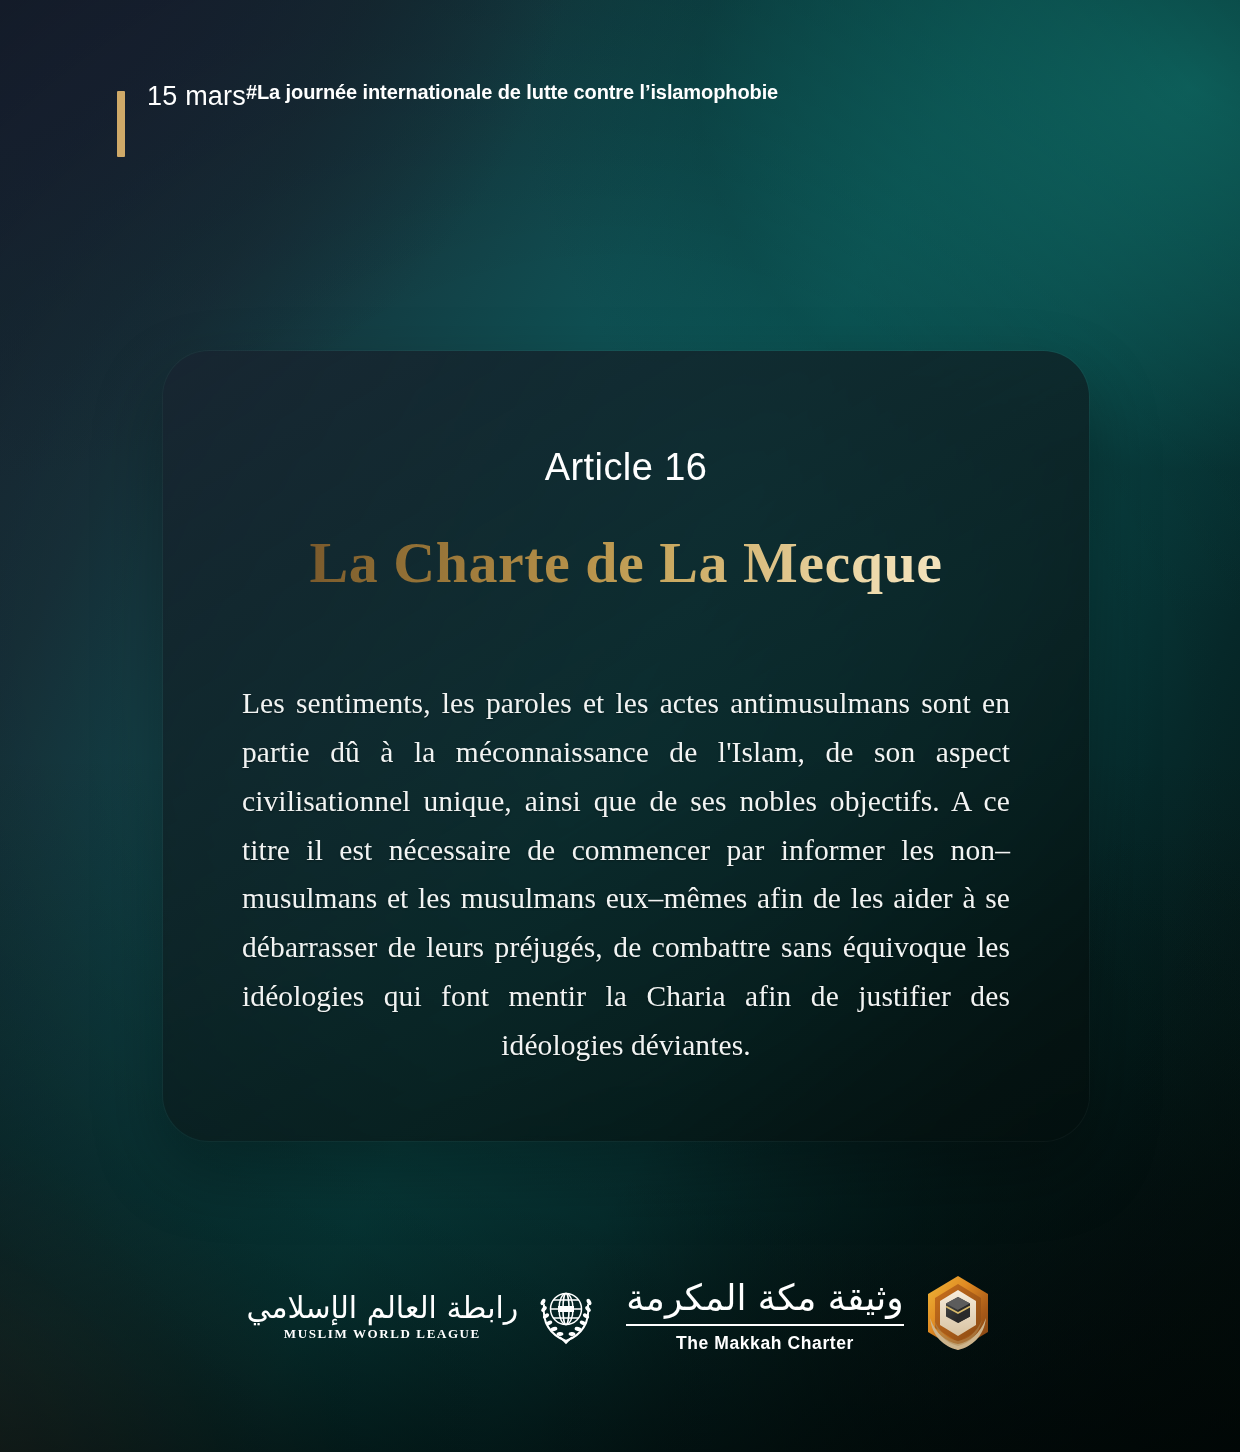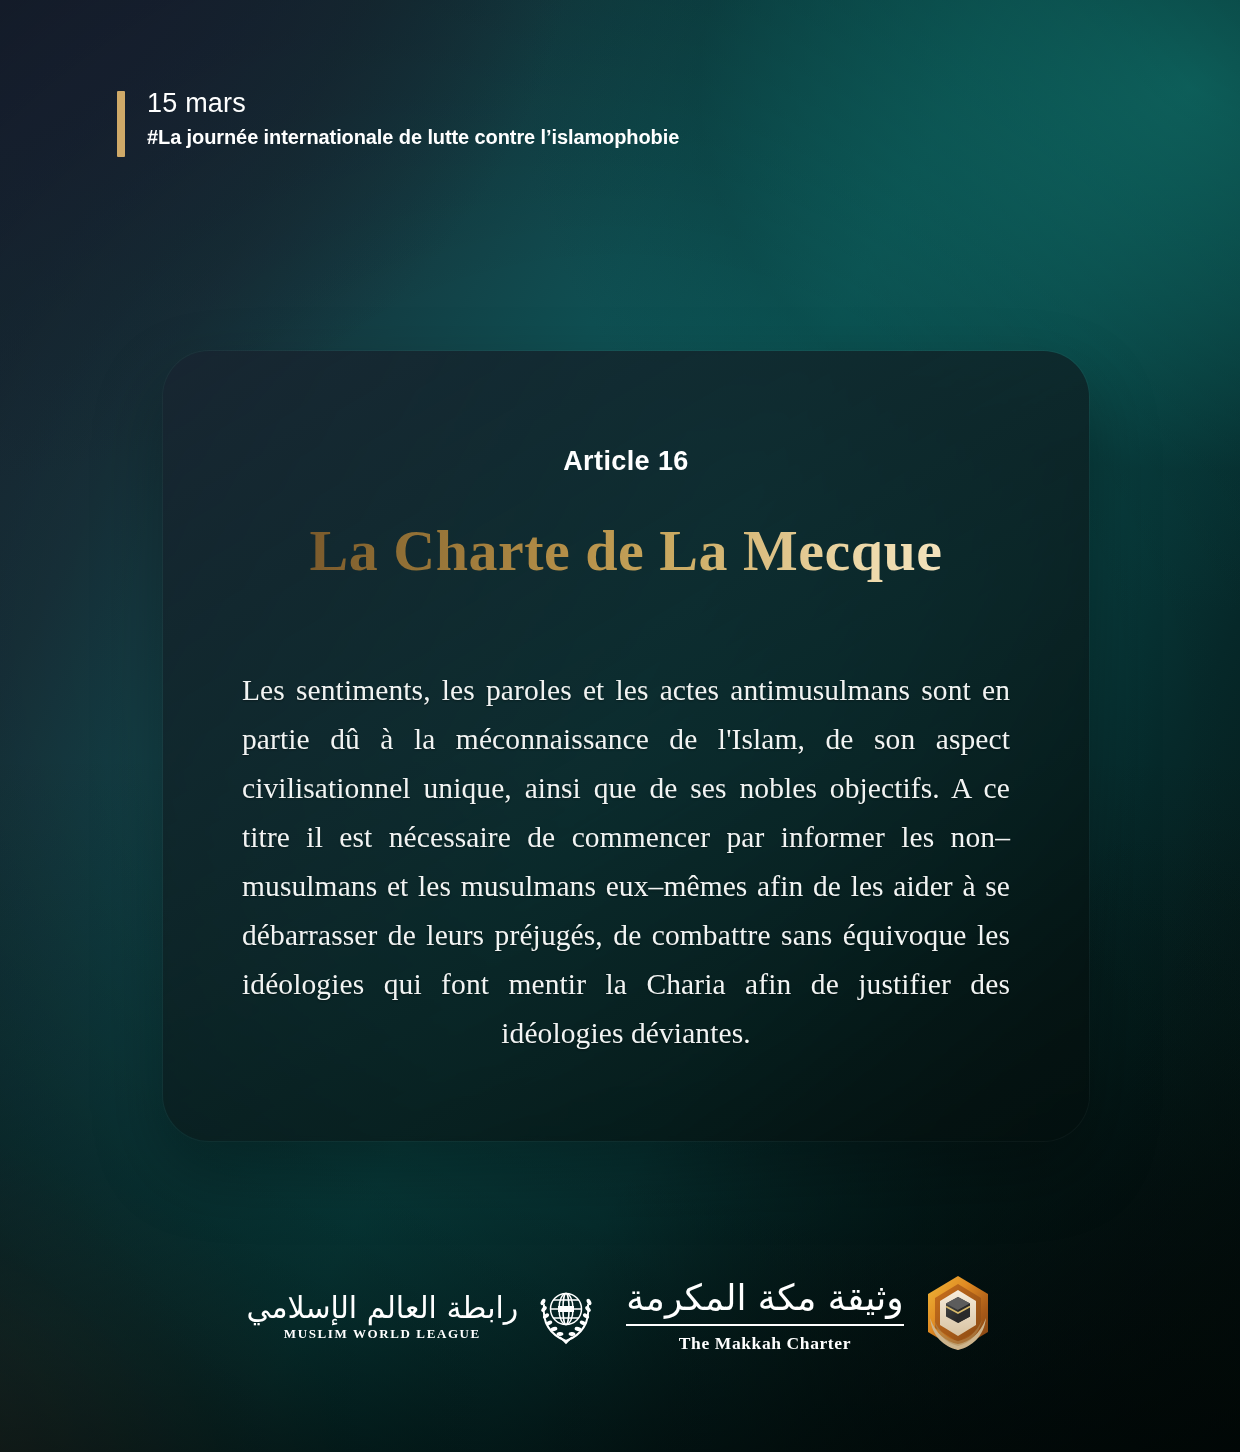--- a/index.html
+++ b/index.html
@@ -78,21 +78,21 @@
     align-items: stretch;
   }
   .accent-bar {
     width: 8px;
     min-height: 66px;
     background: #cfa968;
     margin-top: 11px;
     margin-right: 22px;
     border-radius: 1px;
   }
-  .header-text { display: flex; flex-direction: column; justify-content: center; }
+  .header-text { display: flex; flex-direction: row; justify-content: center; }
   .header-date {
     color: #ffffff;
     font-size: 27px;
     font-weight: 400;
     letter-spacing: 0.2px;
     line-height: 1.2;
     margin-bottom: 5px;
   }
   .header-hashtag {
     color: #ffffff;
@@ -123,22 +123,22 @@
   }
   .card-inner {
     position: absolute;
     left: 0; right: 0;
     top: 96px;
     padding: 0 60px;
     text-align: center;
   }
   .article-label {
     color: #ffffff;
-    font-size: 27px;
-    font-weight: 700;
+    font-size: 38px;
+    font-weight: 400;
     letter-spacing: 0.4px;
     line-height: 1.1;
   }
   .charter-title {
     margin-top: 42px;
     font-family: "Liberation Serif", "DejaVu Serif", serif;
     font-weight: 700;
     font-size: 58px;
     letter-spacing: 0.5px;
     line-height: 1.1;
@@ -214,21 +214,21 @@
     letter-spacing: -0.5px;
     white-space: nowrap;
   }
   .mc-rule {
     width: 100%;
     height: 1.5px;
     background: #ffffff;
     margin: 8px 0 7px;
   }
   .mc-en {
-    font-family: Liberation Serif, serif;
+    font-family: Liberation Sans, sans-serif;
     color: #ffffff;
     font-weight: 700;
     font-size: 17.5px;
     letter-spacing: 0.6px;
     white-space: nowrap;
   }
   .mc-emblem { margin-left: 18px; margin-bottom: 4px; }
 </style>
 </head>
 <body>

